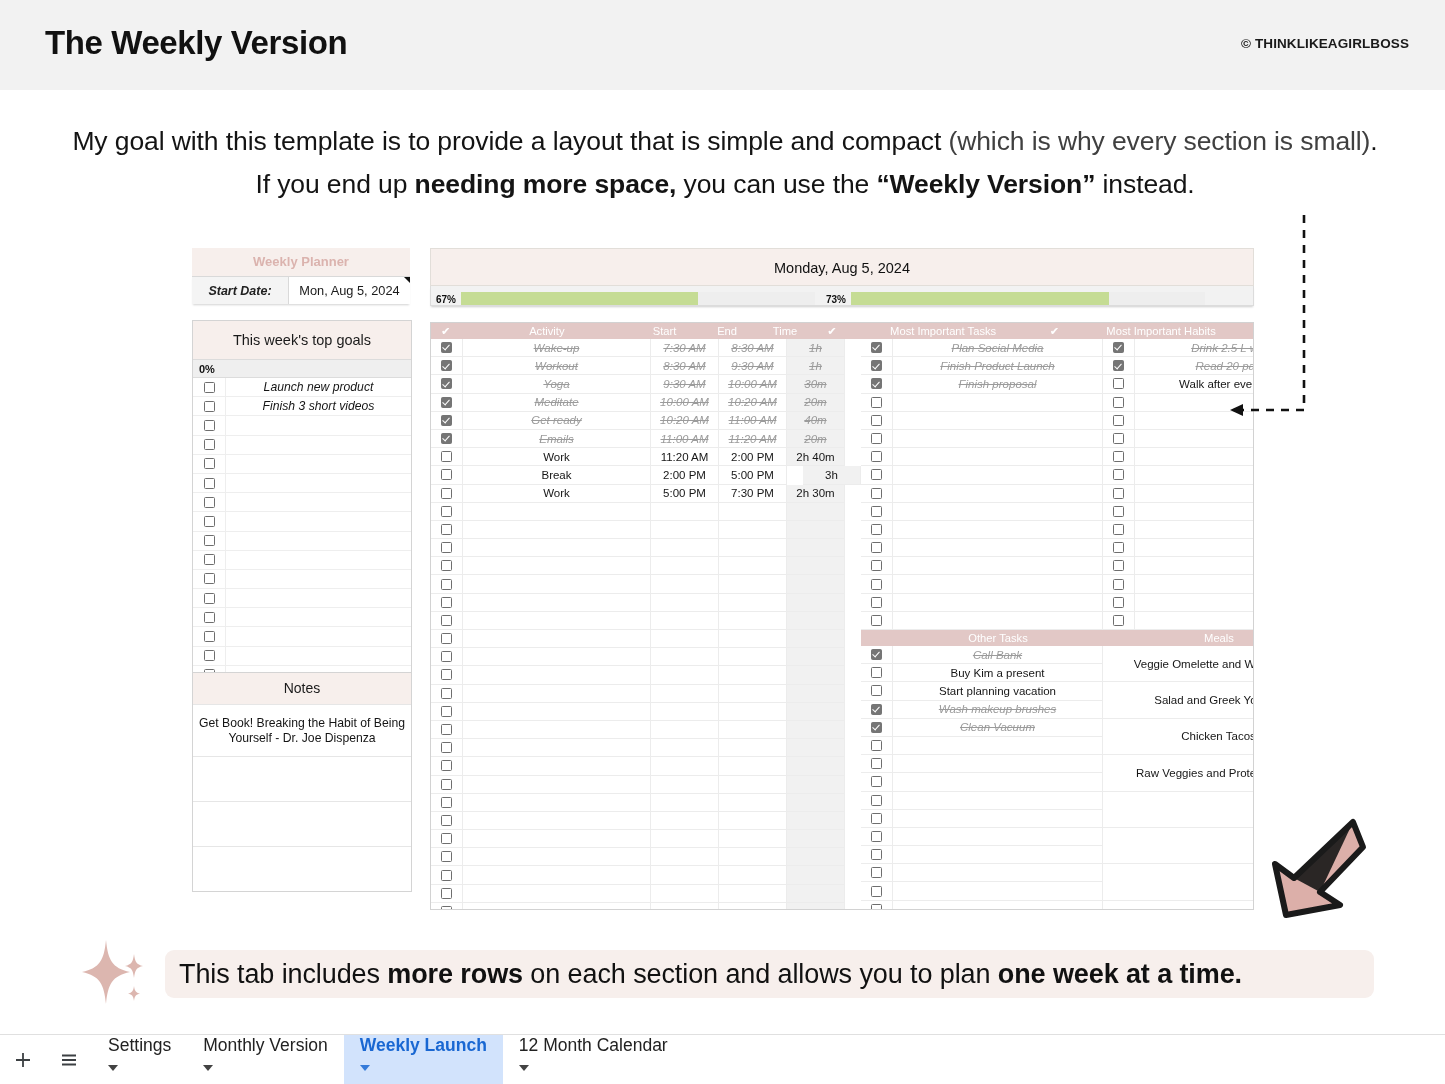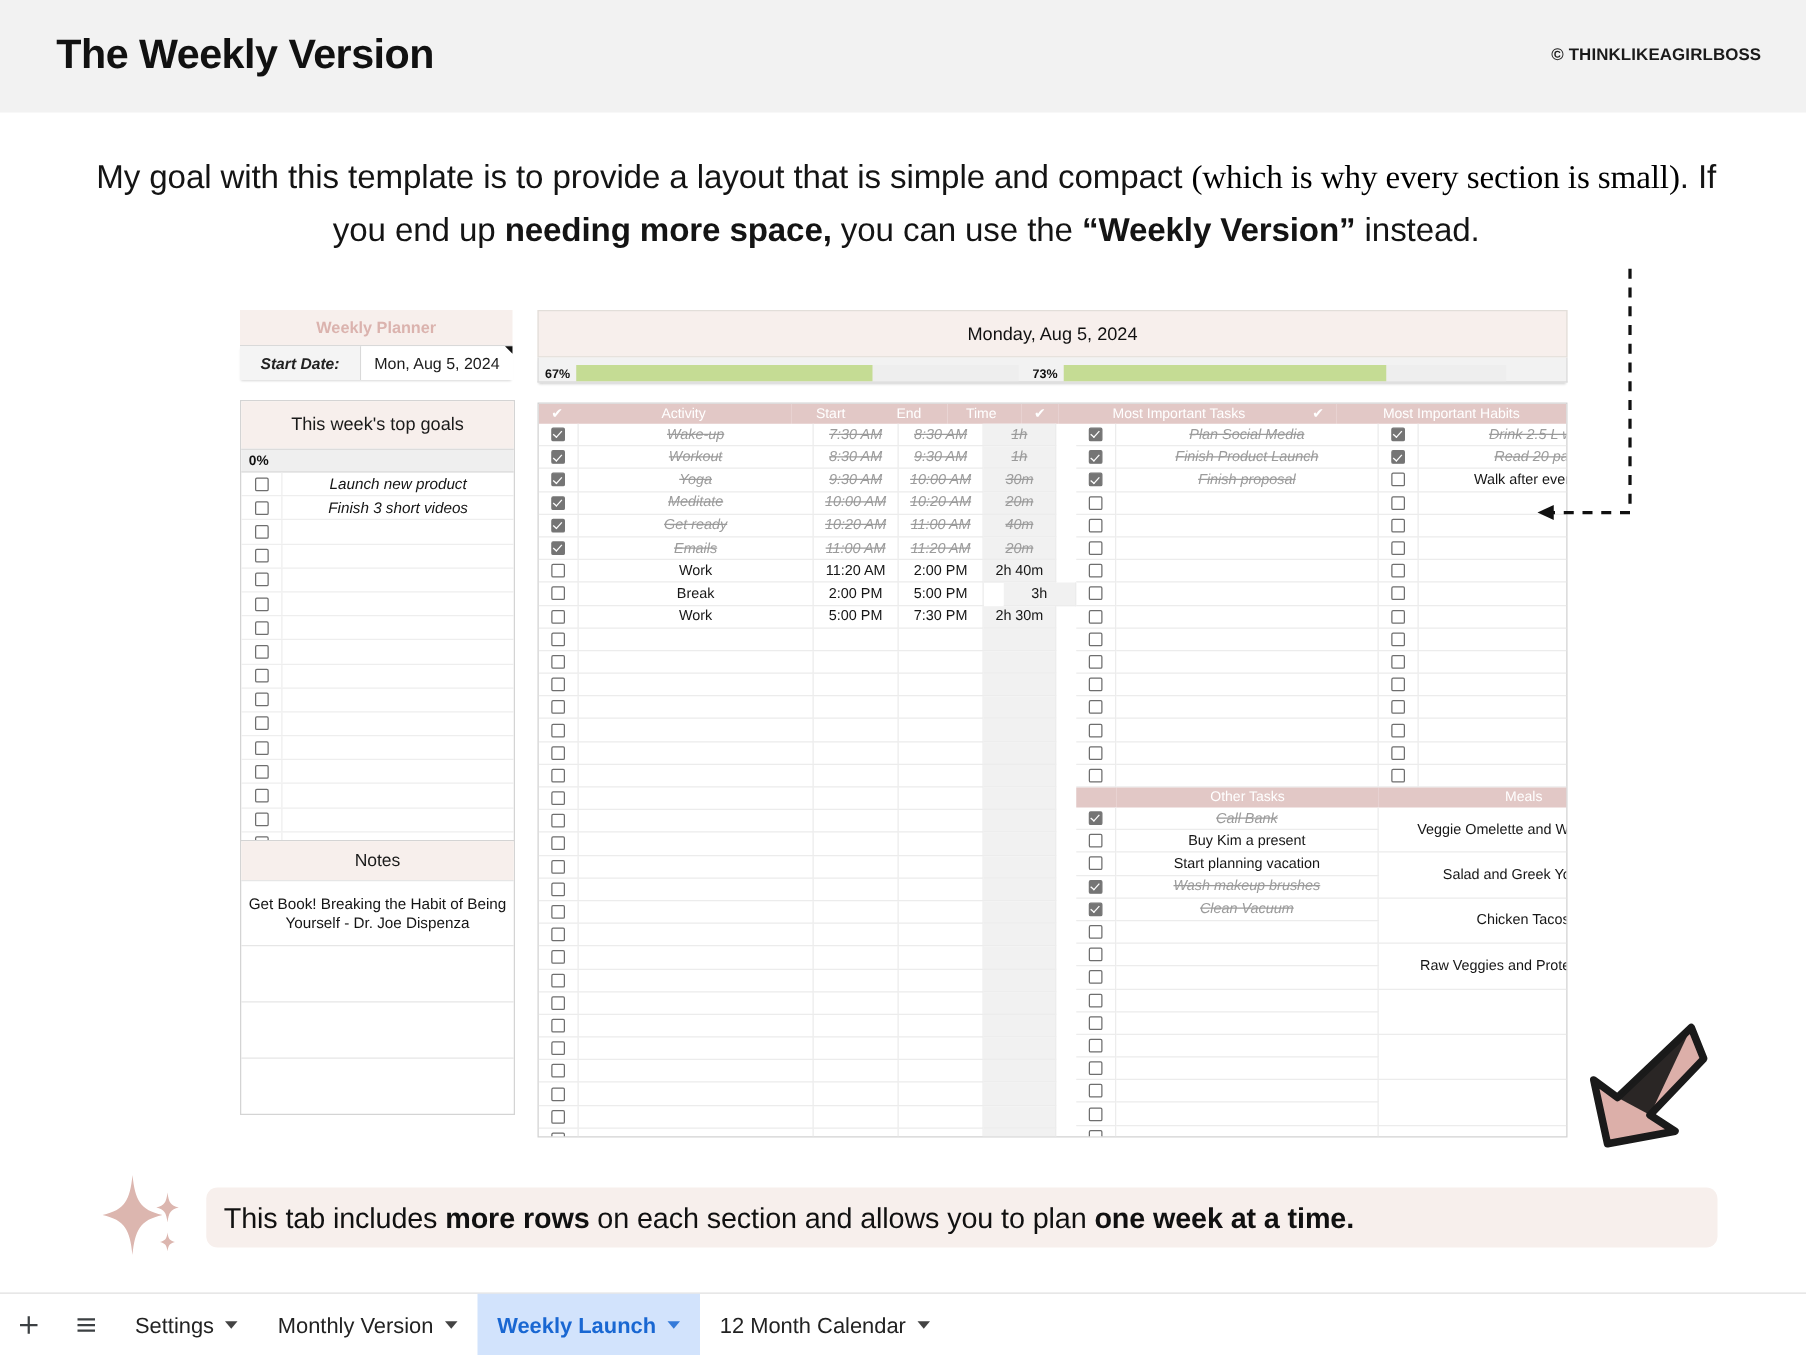--- a/index.html
+++ b/index.html
@@ -21,21 +21,21 @@
   #copyright{
     position:absolute;right:36px;top:36px;
     font-size:13.5px;font-weight:700;color:#1a1a1a;letter-spacing:0.1px;
   }
   
   #intro{
     position:absolute;left:70px;top:120px;width:1310px;
     text-align:center;font-size:26.5px;line-height:43px;color:#141414;
     letter-spacing:-0.1px;
   }
-  #intro .muted{color:#000000;font-family:Liberation Serif, serif;}
+  #intro .muted{color:#404040;}
   #intro .b{font-weight:700;}
   
   #sheet{position:absolute;left:192px;top:248px;width:1062px;height:662px;}
   
   #wp-block{position:absolute;left:0;top:0;width:218px;}
   #wp-title{height:28px;line-height:28px;background:#f7efec;color:#dbb3ae;
     font-weight:700;text-align:center;font-size:13px;}
   #wp-row{display:flex;height:27px;border-top:1px solid #d9d9d9;
     box-shadow:0 2px 2px -1px rgba(0,0,0,.18);}
   #wp-row .lbl{width:96px;background:#f4f4f4;border-right:1px solid #d9d9d9;
@@ -96,33 +96,33 @@
 
   
   #dashed{position:absolute;left:1225px;top:212px;width:90px;height:205px;}
   #pink-arrow{position:absolute;left:1258px;top:812px;width:110px;height:112px;}
   
   #callout{
     position:absolute;left:165px;top:950px;width:1209px;height:48px;
     background:#f7efec;border-radius:9px;display:flex;align-items:center;
     padding-left:14px;box-sizing:border-box;
   }
-  #callout-text{font-size:23px;color:#111;letter-spacing:-0.1px;}
+  #callout-text{font-size:27px;color:#111;letter-spacing:-0.1px;}
   #callout-text .b{font-weight:700;}
   #sparkle{position:absolute;left:72px;top:938px;width:80px;height:72px;}
   
   #tabbar{
     position:absolute;left:0;top:1034px;width:1445px;height:50px;
     background:#fff;border-top:1px solid #e0e0e0;display:flex;align-items:center;
   }
   .tb-icon{width:46px;height:50px;display:flex;align-items:center;justify-content:center;
     color:#444;}
   .tab{
-    height:50px;display:flex;align-items:center;gap:9px;padding:0 16px;
-    font-size:17.5px;color:#222;box-sizing:border-box;
+    height:50px;display:flex;align-items:flex-start;gap:9px;padding:0 16px;
+    font-size:17.5px;color:#222;box-sizing:border-box;flex-direction:column;
   }
   .tab.active{background:#d2e3fc;color:#1967d2;font-weight:700;}
   .caret{width:0;height:0;border-left:5px solid transparent;border-right:5px solid transparent;
     border-top:6px solid currentColor;opacity:.85;}
 </style>
 </head>
 <body>
 
 <div id="topbar">
   <div id="page-title">The Weekly Version</div>

